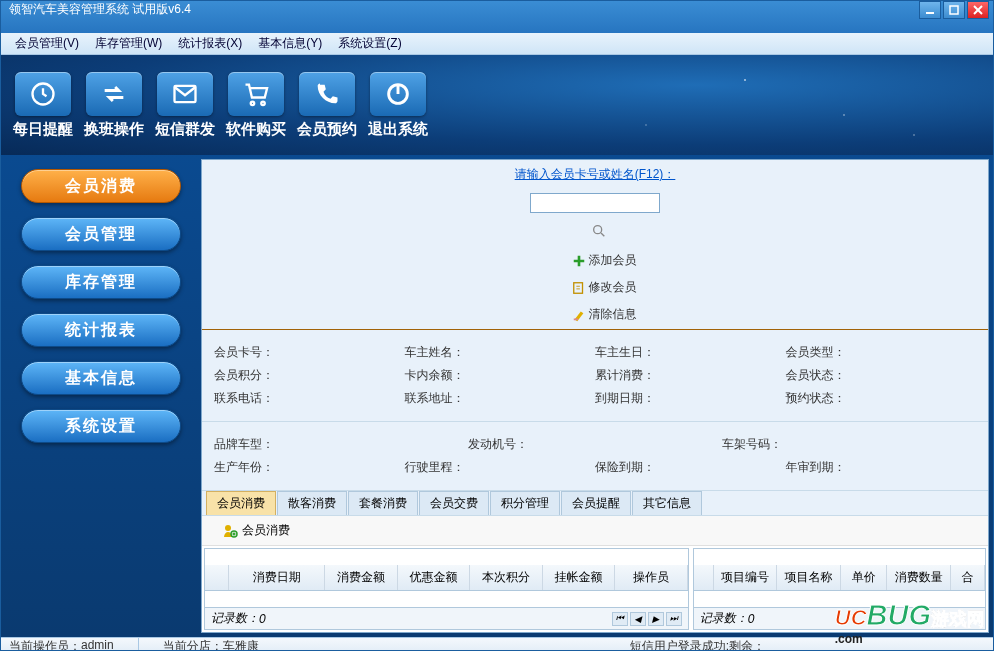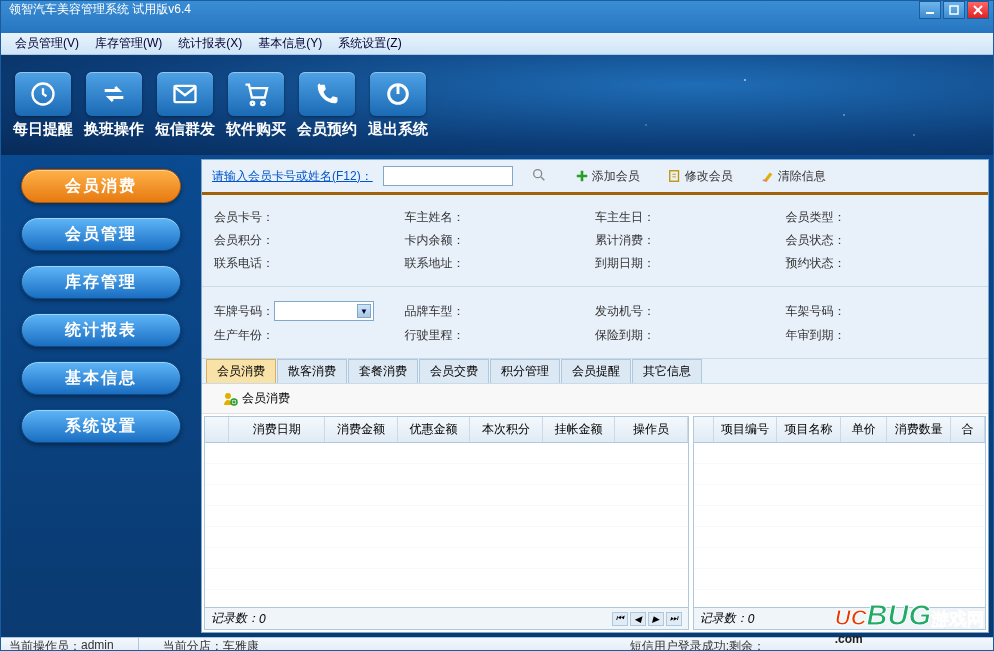--- a/index.html
+++ b/index.html
@@ -28,21 +28,21 @@
 
 
 .leftnav { width: 200px; padding: 14px 20px; display: flex; flex-direction: column; gap: 14px; }
 .nav-btn { height: 34px; border-radius: 17px; background: linear-gradient(to bottom, #5eb6f8, #1a6ec2); color: #fff; font-size: 16px; font-weight: bold; display: flex; align-items: center; justify-content: center; cursor: pointer; box-shadow: 0 2px 4px rgba(0,0,0,.4), inset 0 1px 0 rgba(255,255,255,.4); border: 1px solid #0d4a88; letter-spacing: 2px; }
 .nav-btn.active { background: linear-gradient(to bottom, #ffb14a, #e67a10); border-color: #b35700; }
 
 
 .main { flex: 1; background: #e8f1fa; margin: 4px 4px 4px 0; border: 1px solid #7fa8cc; display: flex; flex-direction: column; overflow: hidden; }
 
 
-.searchbar { display: flex; align-items: center; padding: 6px 10px; gap: 10px; background: #e8f1fa; border-bottom: 3px solid #a16207; }
+.searchbar { display: flex; align-items: center; padding: 6px 10px; gap: 10px; background: #e8f1fa; border-bottom: 1px solid #a16207; flex-direction: column; }
 .searchbar .lbl { color: #0055cc; text-decoration: underline; }
 .search-input { width: 130px; height: 20px; border: 1px solid #7fa8cc; background: #fff; padding: 0 4px; }
 .act { display: flex; align-items: center; gap: 3px; cursor: pointer; color: #333; margin-left: 18px; }
 .act svg { width: 14px; height: 14px; }
 .search-icon { margin-left: 8px; cursor: pointer; }
 
 
 .infopanel { padding: 8px 12px; border-bottom: 1px solid #c8dbe9; }
 .info-row { display: flex; margin: 6px 0; }
 .info-field { flex: 1; display: flex; align-items: center; }
@@ -55,21 +55,21 @@
 .tab { padding: 3px 10px; border: 1px solid #b0c8dc; border-bottom: none; background: #dce9f5; cursor: pointer; margin-right: 1px; font-size: 12px; }
 .tab.active { background: #f8e2a8; border-color: #d4b060; }
 
 
 .tabcontent { flex: 1; display: flex; flex-direction: column; background: #fff; overflow: hidden; }
 .tabheader { display: flex; align-items: center; gap: 4px; padding: 6px 20px; background:#f8f8f8; border-bottom:1px solid #e0e0e0; }
 .grids { flex: 1; display: flex; gap: 4px; padding: 2px; overflow: hidden; }
 .grid { border: 1px solid #b0c8dc; display: flex; flex-direction: column; background: #fff; }
 .grid.left { flex: 0 0 62%; }
 .grid.right { flex: 1; }
-.grid-head { display: flex; background: linear-gradient(#f4f8fc,#e0ebf5); border-bottom: 1px solid #b0c8dc; }
+.grid-head { display: flex; background: linear-gradient(#f4f8fc,#e0ebf5); border-bottom: 1px solid #b0c8dc; margin-top: 16px; }
 .gh { padding: 4px 6px; border-right: 1px solid #ccd8e4; text-align: center; font-size: 12px; white-space: nowrap; overflow: hidden; }
 .grid-body { flex: 1; background: repeating-linear-gradient(#fff, #fff 20px, #f6f9fc 20px, #f6f9fc 21px); }
 .grid-foot { display: flex; align-items: center; padding: 2px 6px; border-top: 1px solid #b0c8dc; background: #f0f5fa; font-size: 12px; font-style: italic; }
 .nav-arrows { margin-left: auto; display: flex; gap: 2px; }
 .nav-arrows span { width: 16px; height: 14px; background: #e0ebf5; border: 1px solid #b0c8dc; display: flex; align-items: center; justify-content: center; font-size: 9px; cursor: pointer; }
 
 
 .statusbar { height: 20px; background: linear-gradient(to bottom, #f4f8fc, #dce9f5); border-top: 1px solid #a9c8e4; display: flex; align-items: flex-start; padding: 0 8px; font-size: 12px; color: #333; }
 .statusbar .sep { width: 1px; height: 14px; background: #a9c8e4; margin: 0 24px; }
 
@@ -250,26 +250,20 @@
           </div>
         <div class="info-field">
             <span class="flabel">预约状态：</span>
           </div>
       </div>
     </div>
 
     <div class="infopanel">
       <div class="info-row">
         <div class="info-field">
-            <span class="flabel">车牌号码：</span>
-            <div class="plate-combo">
-              <div class="dd">▼</div>
-            </div>
-          </div>
-        <div class="info-field">
             <span class="flabel">品牌车型：</span>
           </div>
         <div class="info-field">
             <span class="flabel">发动机号：</span>
           </div>
         <div class="info-field">
             <span class="flabel">车架号码：</span>
           </div>
       </div>
       <div class="info-row">

